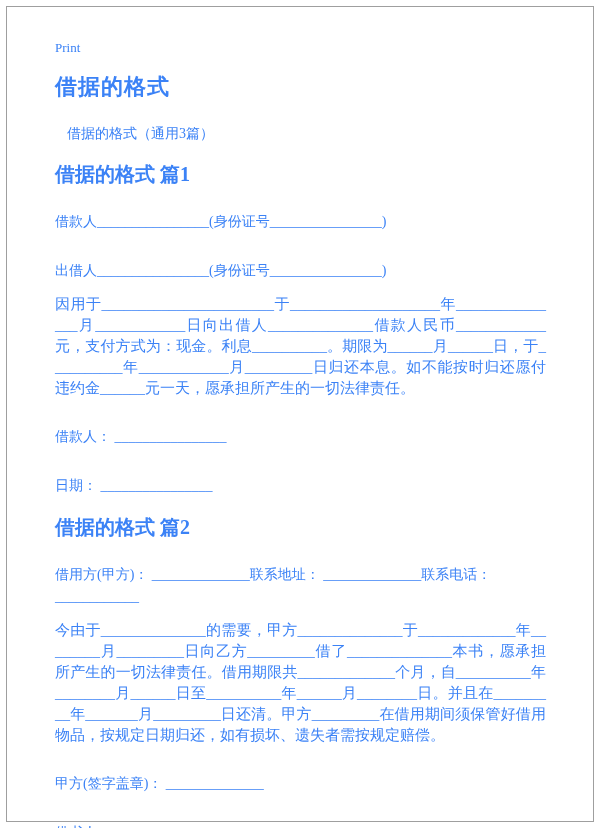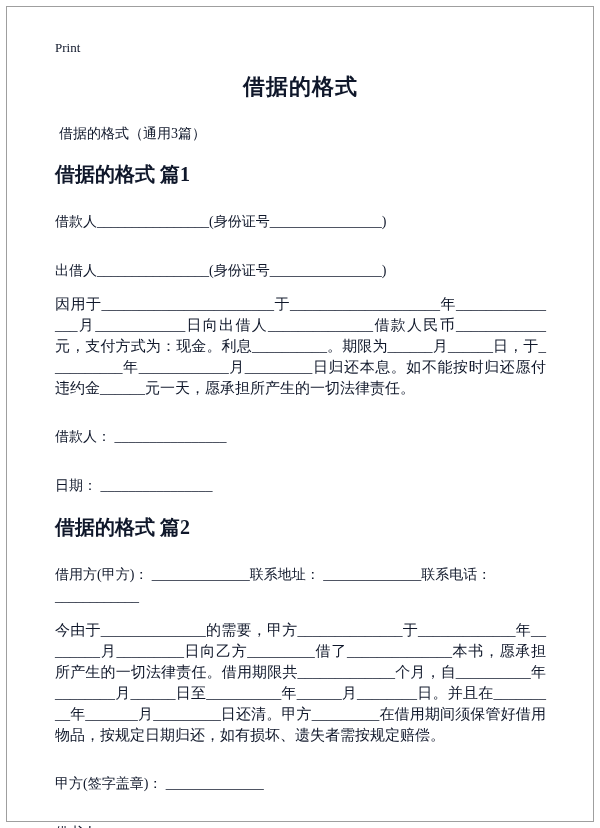--- a/index.html
+++ b/index.html
@@ -5,21 +5,21 @@
   html, body {
     margin: 0;
     padding: 0;
     background: #ffffff;
   }
   .page {
     position: relative;
     width: 600px;
     height: 828px;
     background: #ffffff;
-    color: #0f172a;
+    color: #3b82f6;
     font-family: "Liberation Serif", "DejaVu Serif", serif;
     overflow: hidden;
   }
   .page-border {
     position: absolute;
     top: 6px;
     left: 6px;
     right: 6px;
     bottom: 6px;
     border: 1px solid #9f9f9f;
@@ -29,28 +29,27 @@
     padding: 40px 54px 0 55px;
   }
   .print-label {
     font-size: 13px;
     line-height: 16px;
     cursor: pointer;
   }
   .doc-title {
     font-size: 22px;
     font-weight: bold;
-    text-align: center;
     margin: 16px 0 0 0;
     letter-spacing: 1px;
   }
   .subtitle {
     font-size: 14px;
     line-height: 20px;
-    margin: 22px 0 0 4px;
+    margin: 22px 0 0 12px;
   }
   .sec-heading {
     font-size: 20px;
     font-weight: bold;
     line-height: 20px;
     margin: 20px 0 0 0;
   }
   .line {
     font-size: 14px;
     line-height: 22px;

